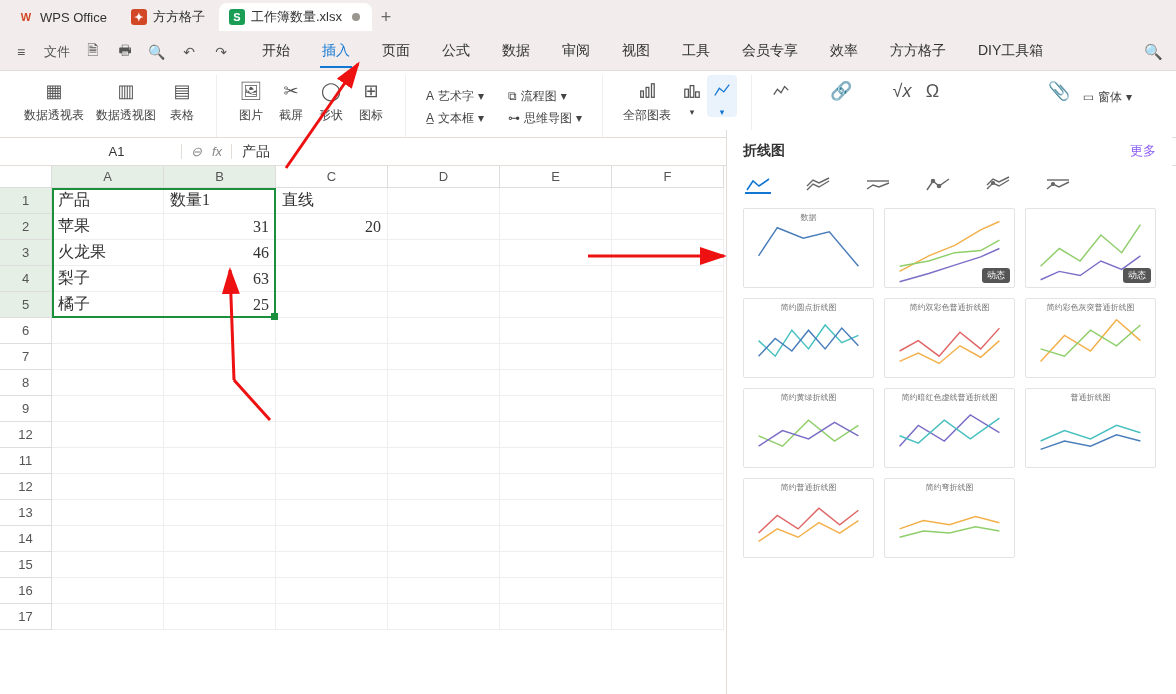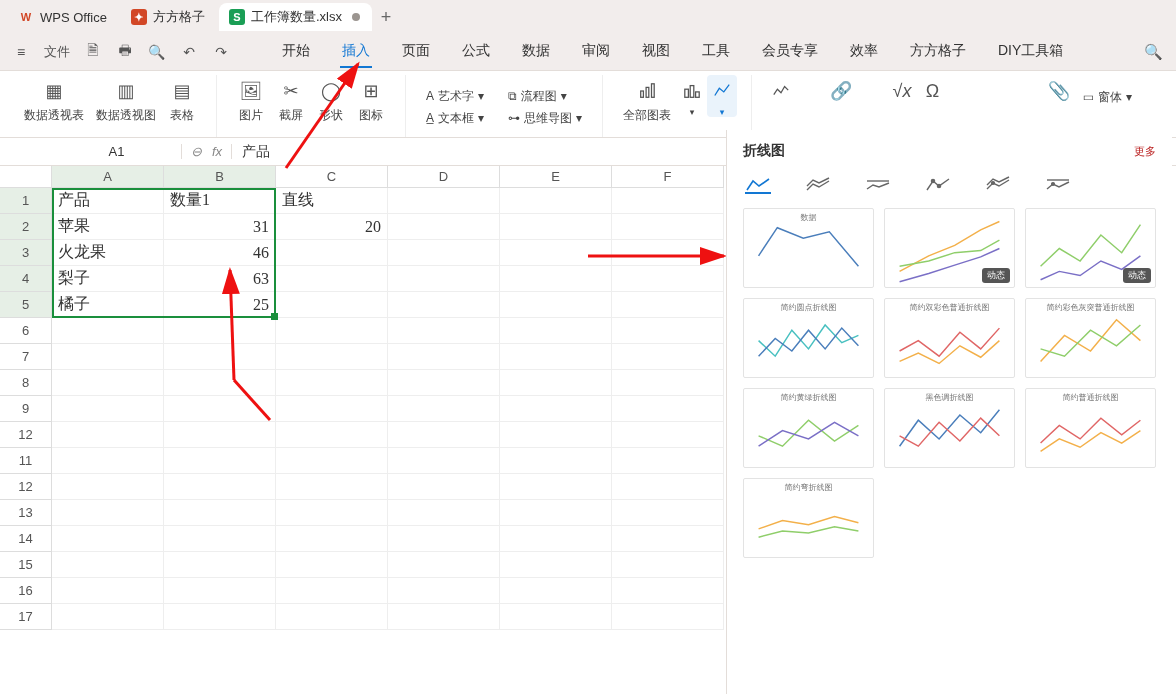--- a/index.html
+++ b/index.html
@@ -14,21 +14,21 @@
   .tab .wps { color: #d24726; }
   .tab .dk  { background: #d24726; color: #fff; }
   .tab .xls { background: #1a9e55; color: #fff; }
   .tab .dot { position: absolute; right: 12px; width: 8px; height: 8px; border-radius: 50%; background: #9b9590; }
   .newtab { width: 28px; text-align: center; font-size: 18px; color: #666; }
 
   
   .menubar { height: 36px; display: flex; align-items: center; padding: 0 12px; gap: 0; }
   .mb-left { display: flex; align-items: center; gap: 14px; color: #555; }
   .mb-left .ic { width: 18px; text-align: center; font-size: 14px; }
-  .mb-tabs { display: flex; margin-left: 50px; gap: 28px; text-align: right; }
+  .mb-tabs { display: flex; margin-left: 30px; gap: 28px; text-align: right; }
   .mb-tabs .mtab { font-size: 14px; color: #333; padding: 6px 2px; }
   .mb-tabs .mtab.active { color: #1277d3; border-bottom: 2px solid #1277d3; }
   .mb-search { margin-left: auto; color: #777; font-size: 15px; width: 20px; text-align:center;}
 
   
   .ribbon { height: 68px; background: #fff; border-top: 1px solid #e3ddd9; border-bottom: 1px solid #e3ddd9; display: flex; align-items: stretch; padding: 4px 10px 0 18px; gap: 0; }
   .rgrp { display: flex; flex-direction: row; align-items: flex-start; border-right: 1px solid #eee; padding-right: 14px; margin-right: 14px; }
   .rgrp:last-child{border:none;}
   .rbtn { display:flex; flex-direction:column; align-items:center; justify-content:flex-start; font-size:12px; color:#444; width: auto; padding: 2px 6px 0 6px; gap: 2px; min-width: 40px; }
   .rbtn .glyph { height: 28px; display:flex; align-items:center; justify-content:center; font-size:18px; color:#555; }
@@ -56,21 +56,21 @@
   .cell.num{ justify-content:flex-end; }
   .selbox { position:absolute; border:2px solid #1a8f3c; pointer-events:none; }
   .selbox::after{content:"";position:absolute;right:-4px;bottom:-4px;width:7px;height:7px;background:#1a8f3c;}
 
   
   .arrow { position:absolute; pointer-events:none; }
 
   
   .panel { position:absolute; top:130px; right:4px; width:446px; bottom:0; background:#fff; border-left:1px solid #e3ddd9; padding: 12px 16px 10px 16px; overflow:hidden;}
   .panel-hd { display:flex; align-items:center; justify-content:space-between; font-size:14px; font-weight:600; color:#333; }
-  .panel-hd .more{ font-weight:normal; color:#b91c1c; font-size:11px;}
+  .panel-hd .more{ font-weight:normal; color:#8b5cf6; font-size:13px;}
   .panel-types { display:flex; gap:34px; margin:16px 0 14px 2px; }
   .ptype { width:26px;height:18px; color:#666; }
   .ptype.active{ color:#1277d3; border-bottom:2px solid #1277d3; padding-bottom:4px;}
   .thumbs { display:grid; grid-template-columns: repeat(3, 1fr); gap:10px; }
   .thumb { height:80px; border:1px solid #e3e3e3; border-radius:2px; background:#fff; position:relative; display:flex;align-items:center;justify-content:center;}
   .thumb svg{ width:100%; height:100%; }
   .thumb .tlabel{ position:absolute; top:3px; left:0; right:0; text-align:center; font-size:8px; color:#777; }
   .thumb .badge{ position:absolute; right:4px; bottom:4px; background:#555; color:#fff; font-size:9px; padding:1px 5px; border-radius:3px;}
 
   
@@ -483,24 +483,31 @@
       </div>
       <div class="thumb">
         <svg viewBox="0 0 100 75">
           <path d="M2,45 L25,55 L50,30 L75,50 L98,35" fill="none" stroke="#8fce6a" stroke-width="1.4"></path>
           <path d="M2,55 L25,40 L50,48 L75,32 L98,45" fill="none" stroke="#7a6fc6" stroke-width="1.4"></path>
         </svg>
         <div class="tlabel">简约黄绿折线图</div>
       </div>
       <div class="thumb">
         <svg viewBox="0 0 100 75">
-          <path d="M2,55 L20,30 L40,48 L60,25 L80,42 L98,20" fill="none" stroke="#4a7ebb" stroke-width="1.4"></path>
-          <path d="M2,45 L20,55 L40,32 L60,50 L80,28 L98,45" fill="none" stroke="#e06666" stroke-width="1.4"></path>
-        </svg>
-        <div class="tlabel">黑色调折线图</div>
+          <path d="M2,55 L20,35 L45,50 L70,25 L98,42" fill="none" stroke="#7a6fc6" stroke-width="1.4"></path>
+          <path d="M2,45 L20,52 L45,30 L70,48 L98,28" fill="none" stroke="#48c0c0" stroke-width="1.4"></path>
+        </svg>
+        <div class="tlabel">简约暗红色虚线普通折线图</div>
+      </div>
+      <div class="thumb">
+        <svg viewBox="0 0 100 75">
+          <path d="M2,50 L25,40 L50,48 L75,35 L98,42" fill="none" stroke="#48c0c0" stroke-width="1.4"></path>
+          <path d="M2,58 L25,50 L50,55 L75,44 L98,50" fill="none" stroke="#4a7ebb" stroke-width="1.4"></path>
+        </svg>
+        <div class="tlabel">普通折线图</div>
       </div>
       <div class="thumb">
         <svg viewBox="0 0 100 75">
           <path d="M2,52 L20,35 L40,48 L60,28 L80,44 L98,30" fill="none" stroke="#e06666" stroke-width="1.4"></path>
           <path d="M2,60 L20,48 L40,56 L60,42 L80,52 L98,40" fill="none" stroke="#f3b04a" stroke-width="1.4"></path>
         </svg>
         <div class="tlabel">简约普通折线图</div>
       </div>
       <div class="thumb">
         <svg viewBox="0 0 100 75">

